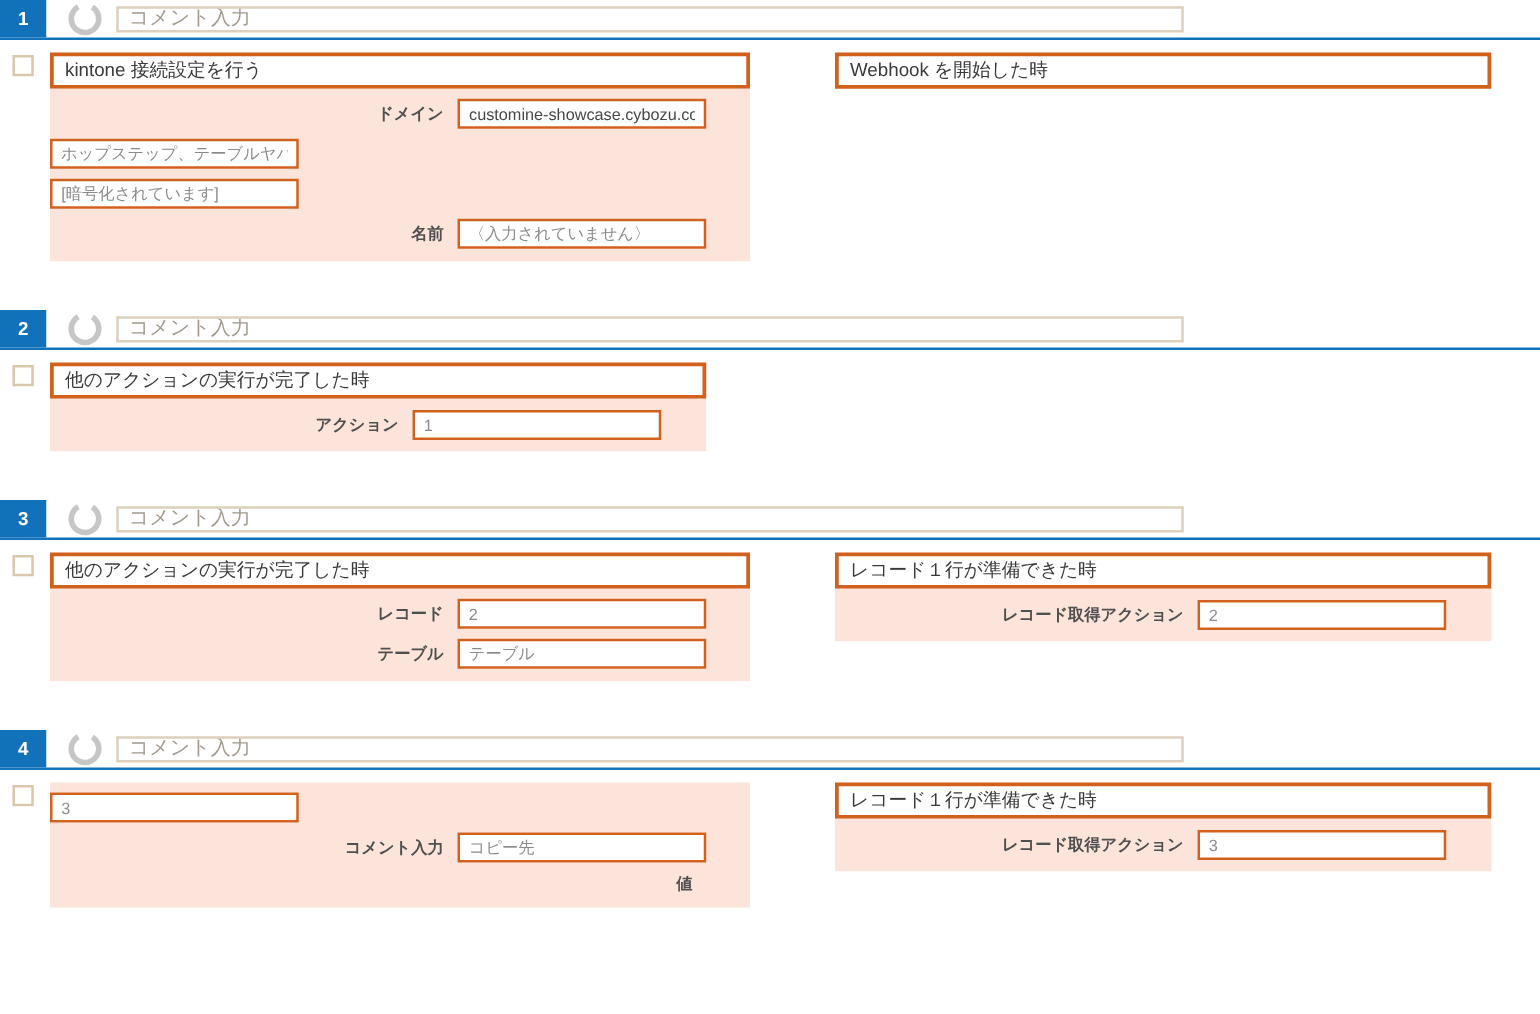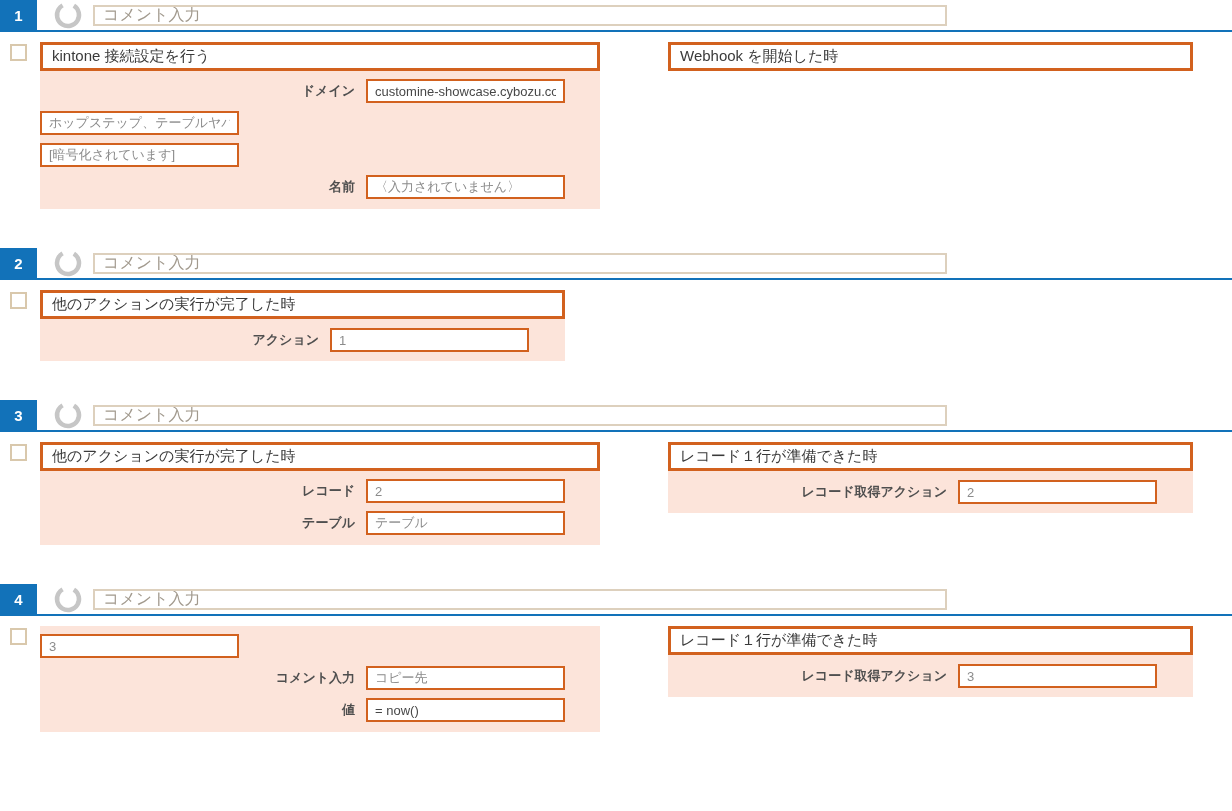--- a/index.html
+++ b/index.html
@@ -166,21 +166,20 @@
     <input class="field-input muted" type="text" value="3" style="">
   </div>
 
   <div class="field-row">
     <label class="field-label">コメント入力</label>
     <input class="field-input muted" type="text" value="コピー先" style="">
   </div>
 
   <div class="field-row">
     <label class="field-label">値</label>
-    <input class="field-input" type="text" value="= now()" style="">
   </div>
 </div>
       </div>
       <div class="col-trigger">
         <div class="card-title">レコード１行が準備できた時</div>
         <div class="fields fields-trigger">
   <div class="field-row">
     <label class="field-label">レコード取得アクション</label>
     <input class="field-input muted" type="text" value="3" style="">
   </div>

